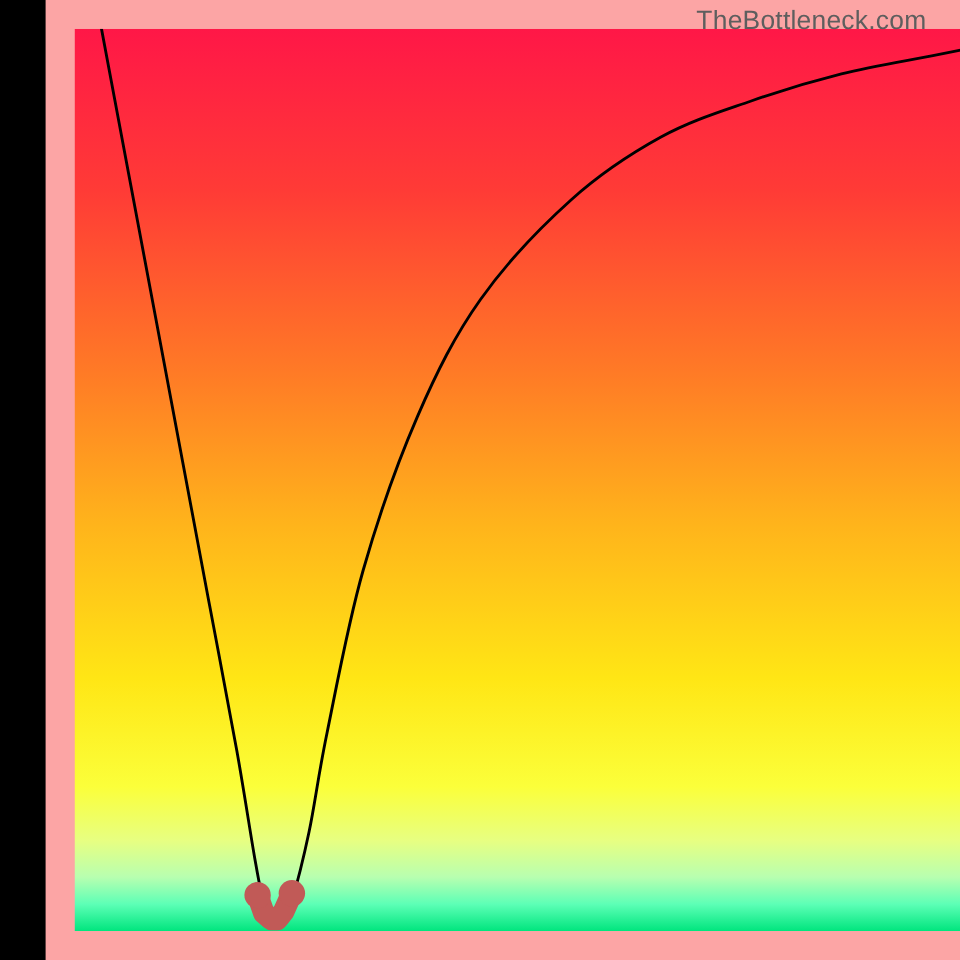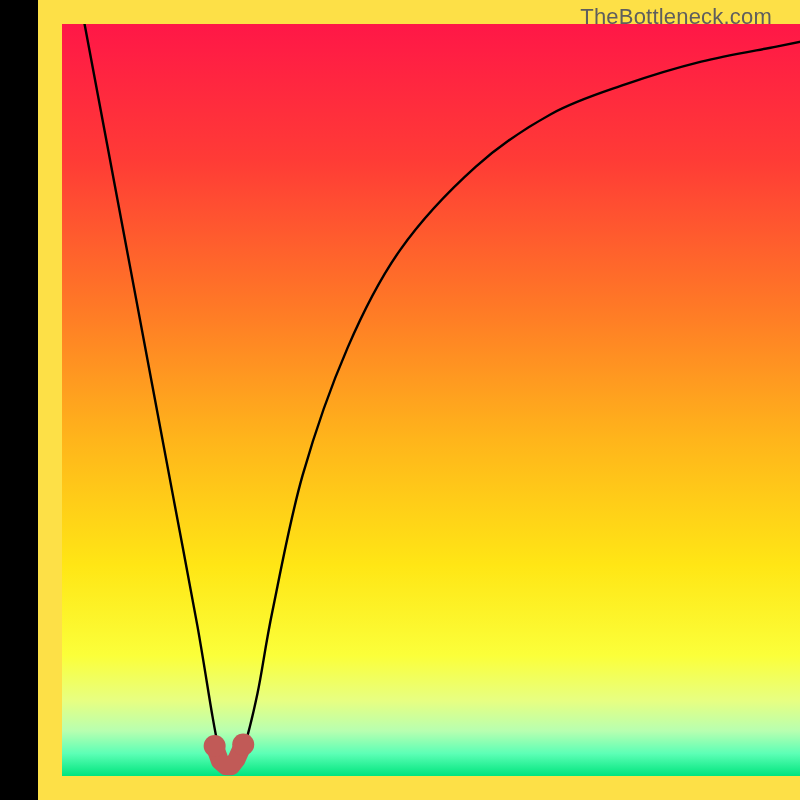--- a/index.html
+++ b/index.html
@@ -7,21 +7,21 @@
     padding: 0;
     width: 800px;
     height: 800px;
     overflow: hidden;
     background: #000;
     font-family: Arial, Helvetica, sans-serif;
   }
   .frame {
     position: absolute;
     inset: 0;
-    background: #fde047;
+    background: #fca5a5;
     margin-left: 38px;
   }
   .plot {
     position: absolute;
     left: 24px;
     top: 24px;
     width: 752px;
     height: 752px;
     overflow: hidden;
   }

